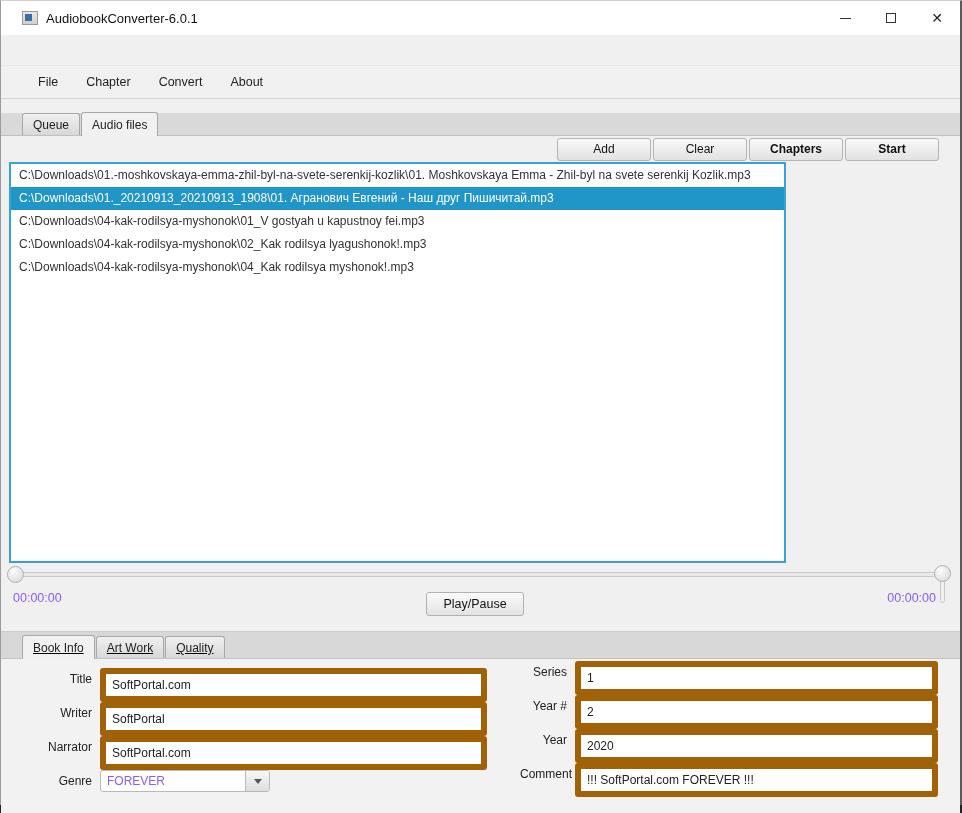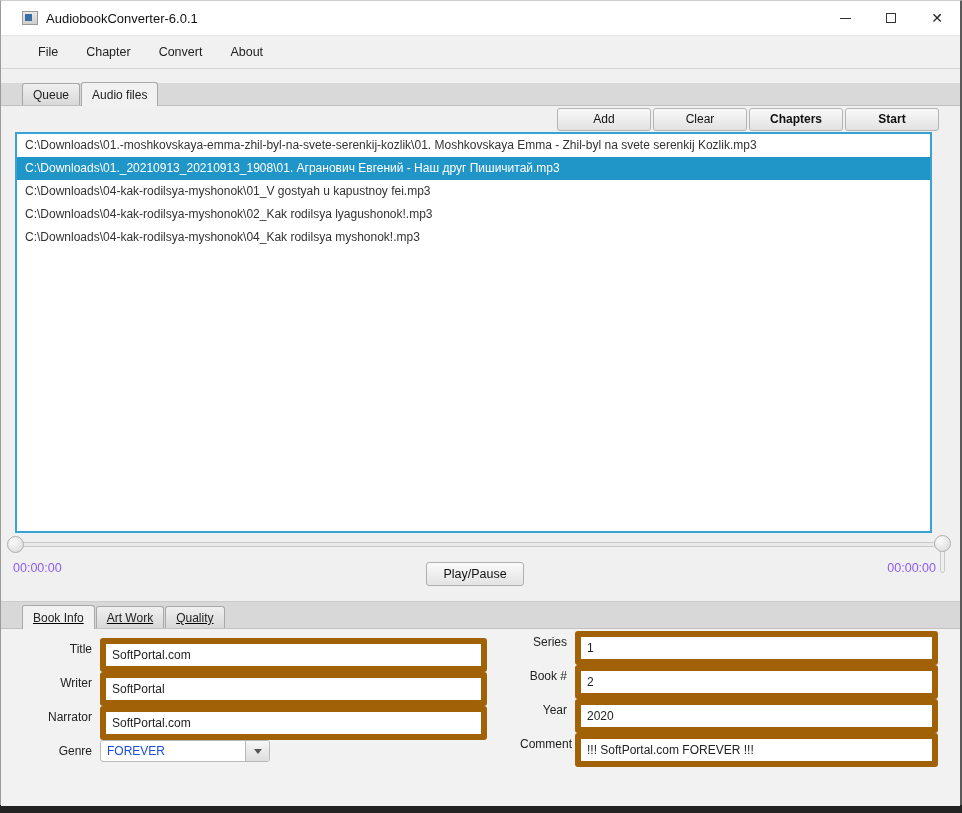--- a/index.html
+++ b/index.html
@@ -12,35 +12,35 @@
   .app-icon { width:16px; height:14px; border:1px solid #9a9a9a; background:linear-gradient(#e8e8e8,#cfcfcf); position:relative; margin-right:8px; flex:none; }
   .app-icon::after { content:""; position:absolute; left:2px; top:2px; width:7px; height:7px; background:#3b6ea5; }
   .app-title { font-size:13px; color:#111; }
   .win-controls { margin-left:auto; display:flex; height:100%; }
   .win-btn { width:46px; height:100%; display:flex; align-items:center; justify-content:center; font-size:13px; color:#222; cursor:default; }
   .glyph-min { width:11px; height:1px; background:#333; display:inline-block; }
   .glyph-max { width:10px; height:10px; border:1px solid #333; display:inline-block; }
   .glyph-close { font-size:14px; line-height:1; color:#222; }
 
   
-  .menubar { height:34px; background:#f1f1f1; border-top:1px solid #e6e6e6; border-bottom:1px solid #d6d6d6; display:flex; align-items:center; padding-left:24px; }
+  .menubar { height:34px; background:#f1f1f1; border-top:1px solid #e6e6e6; border-bottom:1px solid #d6d6d6; display:flex; align-items:center; padding-left:24px;margin-top:30px; }
   .menu-item { font-size:12.5px; color:#222; padding:4px 13px; margin-right:2px; }
 
   
   .tabstrip-top { margin-top:14px; height:23px; background:#d9d9d9; border-bottom:1px solid #bfbfbf; padding-left:21px; display:flex; align-items:flex-end; position:relative; z-index:2; }
   .tab { font-size:12px; color:#222; padding:3px 10px 3px 10px; border:1px solid #a8a8a8; border-bottom:none; border-radius:3px 3px 0 0; background:linear-gradient(#f0f0f0,#d8d8d8); margin-right:1px; height:22px; line-height:16px; }
   .tab.selected { background:#f1f1f1; height:24px; margin-bottom:-1px; line-height:18px; }
 
   
   .toolbar { height:26px; display:flex; justify-content:flex-end; align-items:center; padding-right:21px; background:#f0f0f0; }
   .tb-btn { width:94px; height:23px; margin-left:2px; background:linear-gradient(#f9f9f9,#e2e2e2); border:1px solid #b4b4b4; border-radius:3px; font-size:12px; color:#111; display:flex; align-items:center; justify-content:center; font-family:"Liberation Sans",sans-serif; }
   .tb-btn.strong { font-weight:bold; }
 
   
-  .file-list { margin-left:14px; width:917px; height:401px; background:#ffffff; border:2px solid #38a3d2; overflow:hidden; }
+  .file-list { margin-left:8px; width:777px; height:401px; background:#ffffff; border:2px solid #38a3d2; overflow:hidden; }
   .file-row { height:23px; line-height:23px; font-size:12px; color:#333; padding-left:8px; white-space:nowrap; }
   .file-row.selected { background:#2095c8; color:#ffffff; }
 
   
   .seek-area { position:relative; height:24px; }
   .seek-track { position:absolute; left:14px; top:9px; width:921px; height:5px; background:#e9e9e9; border:1px solid #c8c8c8; border-radius:3px; }
   .seek-thumb { position:absolute; left:6px; top:3px; width:17px; height:17px; border-radius:50%; background:radial-gradient(circle at 35% 30%, #fbfbfb, #d7d7d7); border:1px solid #aeaeae; }
   .vol-slider { position:absolute; right:8px; top:2px; width:18px; height:40px; }
   .vol-track { position:absolute; left:6px; top:14px; width:5px; height:24px; background:#efefef; border:1px solid #c8c8c8; border-radius:3px; }
   .vol-thumb { position:absolute; left:0; top:0; width:17px; height:17px; border-radius:50%; background:radial-gradient(circle at 35% 30%, #fbfbfb, #d7d7d7); border:1px solid #aeaeae; }
@@ -62,21 +62,21 @@
   .form-row { display:flex; margin-bottom:0;padding-left:29px; }
   .col-left { position:absolute; left:0; top:9px; width:486px; }
   .col-right { position:absolute; left:490px; top:2px; width:447px; }
   .f-label { font-size:12px; color:#222; text-align:right; line-height:22px; padding-right:8px; flex:none; }
   .col-left .f-label { width:70px; }
   .col-right .f-label { width:55px; }
   .f-input { height:34px; background:#ffffff; border:6px solid #a16207; border-radius:3px; font-size:12px; color:#222; padding:0 6px; font-family:"Liberation Sans",sans-serif; }
   .col-left .f-input { width:408px; }
   .col-right .f-input { width:384px; }
   .combo { display:flex; width:170px; height:22px; border:1px solid #b9b9b9; border-radius:3px; overflow:hidden; background:#fff; }
-  .combo-text { flex:1; font-size:12px; color:#1d4ed8; line-height:20px; padding-left:6px; }
+  .combo-text { flex:1; font-size:12px; color:#8b5cf6; line-height:20px; padding-left:6px; }
   .combo-btn { width:24px; background:linear-gradient(#f7f7f7,#dedede); border-left:1px solid #b9b9b9; display:flex; align-items:center; justify-content:center; }
   .combo-arrow { width:0; height:0; border-left:4px solid transparent; border-right:4px solid transparent; border-top:5px solid #555; }
 </style>
 </head>
 <body>
 
 <div class="window">
 
   <div class="titlebar">
     <span class="app-icon"></span>
@@ -167,21 +167,21 @@
             </span>
         </div>
       </div>
     </div>
     <div class="col-right">
       <div class="form-row">
         <span class="f-label">Series</span>
         <input class="f-input" value="1" style="">
       </div>
       <div class="form-row">
-        <span class="f-label">Book #</span>
+        <span class="f-label">Year #</span>
         <input class="f-input" value="2" style="">
       </div>
       <div class="form-row">
         <span class="f-label">Year</span>
         <input class="f-input" value="2020" style="">
       </div>
       <div class="form-row">
         <span class="f-label">Comment</span>
         <input class="f-input" value="!!! SoftPortal.com FOREVER !!!" style="">
       </div>

